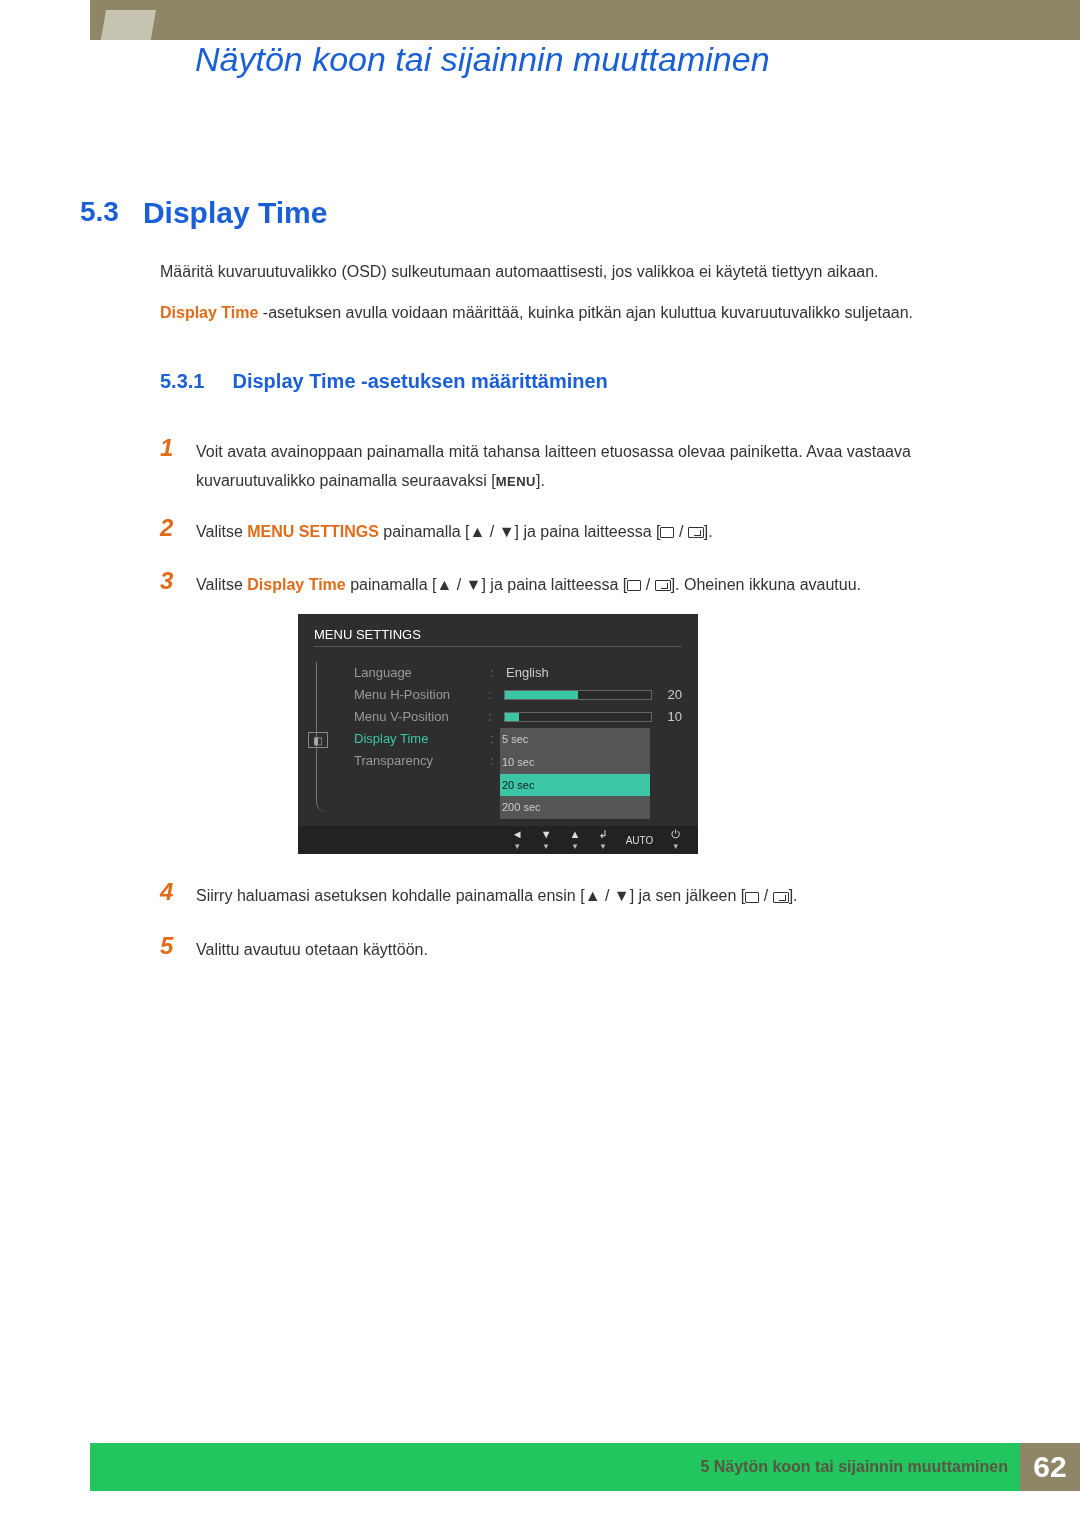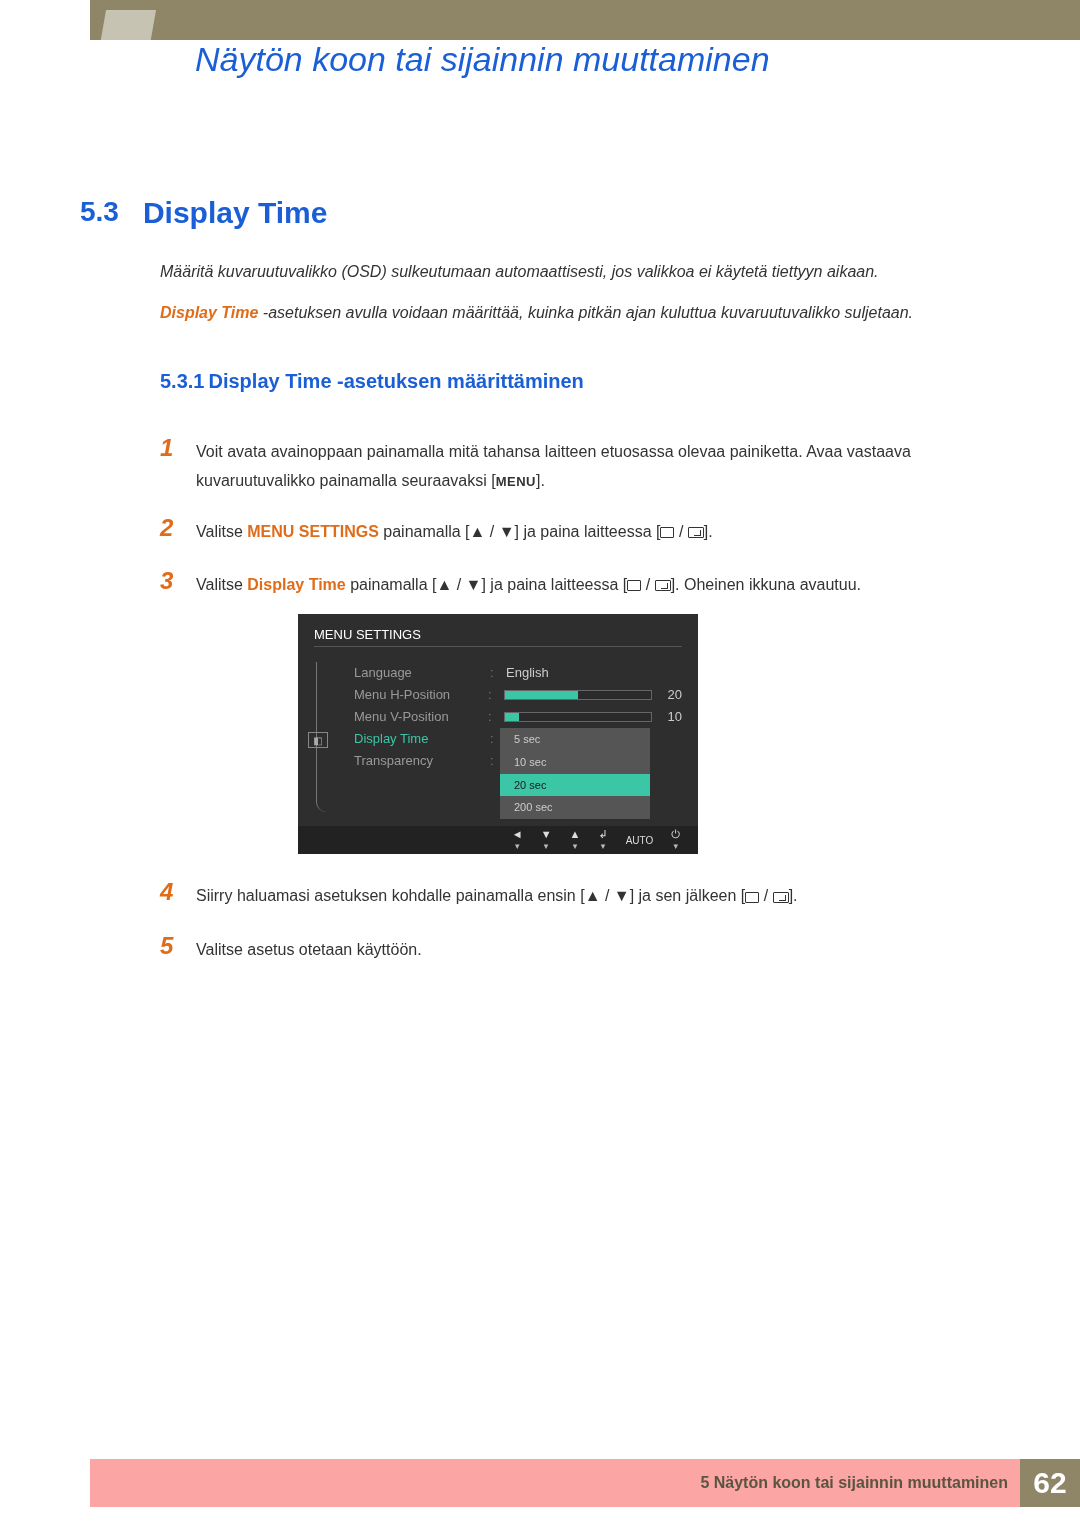--- a/index.html
+++ b/index.html
@@ -41,26 +41,26 @@
   .section-num { font-size: 28px; font-weight: bold; color: #1a5fd6; }
   .section-title { font-size: 30px; font-weight: bold; color: #1a5fd6; }
   .body {
     position: absolute;
     left: 160px; top: 258px;
     width: 830px;
     font-size: 16px;
     line-height: 1.7;
     color: #333;
   }
-  .para { margin-bottom: 14px; font-style: italic; }
+  .para { margin-bottom: 14px; }
   .hl-orange { color: #e06c1a; font-weight: bold; }
   .subsection-row {
     margin-top: 38px;
     margin-bottom: 28px;
-    display: flex; gap: 4px;
+    display: flex; gap: 28px;
     color: #1a5fd6; font-weight: bold; font-size: 20px;
   }
   .steps { list-style: none; }
   .steps li { display: flex; gap: 18px; margin-bottom: 10px; line-height: 1.8; }
   .steps li .n { font-size: 24px; color: #e06c1a; font-style: italic; font-weight: bold; min-width: 18px; }
   .steps li .t { flex: 1; font-size: 16px; color: #333; margin-top: 12px; }
   .menu-label { font-weight: bold; font-family: Arial; letter-spacing: 0.5px; font-size: 13px; }
   .sym { font-family: Arial; }
   .osd {
     width: 400px; height: 240px;
@@ -99,35 +99,35 @@
   .osd-row .valtext { color:#ccc; width:150px; }
   .osd-row .bar { width: 150px; height: 10px; border:1px solid #666; position:relative; background:#2a2a2a; }
   .osd-row .bar .fill { position:absolute; left:0; top:0; bottom:0; background:#3bc6a6; }
   .osd-row .num { color:#ccc; margin-left:10px; }
   .osd-dropdown {
     position:absolute; left: 202px; top: 114px;
     width: 150px;
     background:#555;
     font-size: 11px;
   }
-  .osd-dropdown .opt { padding: 2px 14px; color:#ccc; }
+  .osd-dropdown .opt { padding: 2px 2px; color:#ccc; }
   .osd-dropdown .opt.hl { background:#3bc6a6; color:#1a1a1a; }
   .osd-bottom {
     position:absolute; left:0; right:0; bottom:0; height:28px;
     background:#222;
     display:flex; justify-content:flex-end; align-items:center;
     gap: 18px; padding: 0 18px;
     color:#bbb;
   }
   .osd-bottom .ico { display:flex; flex-direction:column; align-items:center; font-size:9px; line-height:1; gap:2px; }
   .osd-bottom .glyph { font-size:11px; color:#ddd; }
   .osd-bottom .auto { font-size:10px; color:#ddd; }
   .footer-bar {
-    position:absolute; left:90px; bottom:20px; right:0; height:48px;
-    background:#fca5a5;
+    position:absolute; left:90px; bottom:36px; right:0; height:48px;
+    background:#22c55e;
     display:flex; align-items:center; justify-content:flex-end;
     font-size:16px; color:#5a5542;
   }
   .footer-bar .ftxt { padding-right: 12px; font-weight: bold; }
   .footer-bar .fnum {
     width: 60px; height:48px; background:#8e8666; color:#fff;
     display:flex; align-items:center; justify-content:center;
     font-size: 30px; font-weight:bold;
   }
   .icon-square { display:inline-block; width:14px; height:11px; border:1.5px solid #333; border-radius:1px; vertical-align:middle; }
@@ -248,21 +248,21 @@
 
   <ul class="steps">
     <li>
       <span class="n">4</span>
       <span class="t">
         <span>Siirry haluamasi asetuksen kohdalle painamalla ensin [</span><span class="sym">▲ / ▼</span><span>] ja sen jälkeen [</span><span class="icon-square"></span> / <span class="icon-enter"></span><span>].</span>
       </span>
     </li>
     <li>
       <span class="n">5</span>
-      <span class="t">Valitse asetus otetaan käyttöön.</span>
+      <span class="t">Valittu avautuu otetaan käyttöön.</span>
     </li>
   </ul>
 
 </div>
 
 <div class="footer-bar">
   <span class="ftxt">5 Näytön koon tai sijainnin muuttaminen</span>
   <span class="fnum">62</span>
 </div>
 

